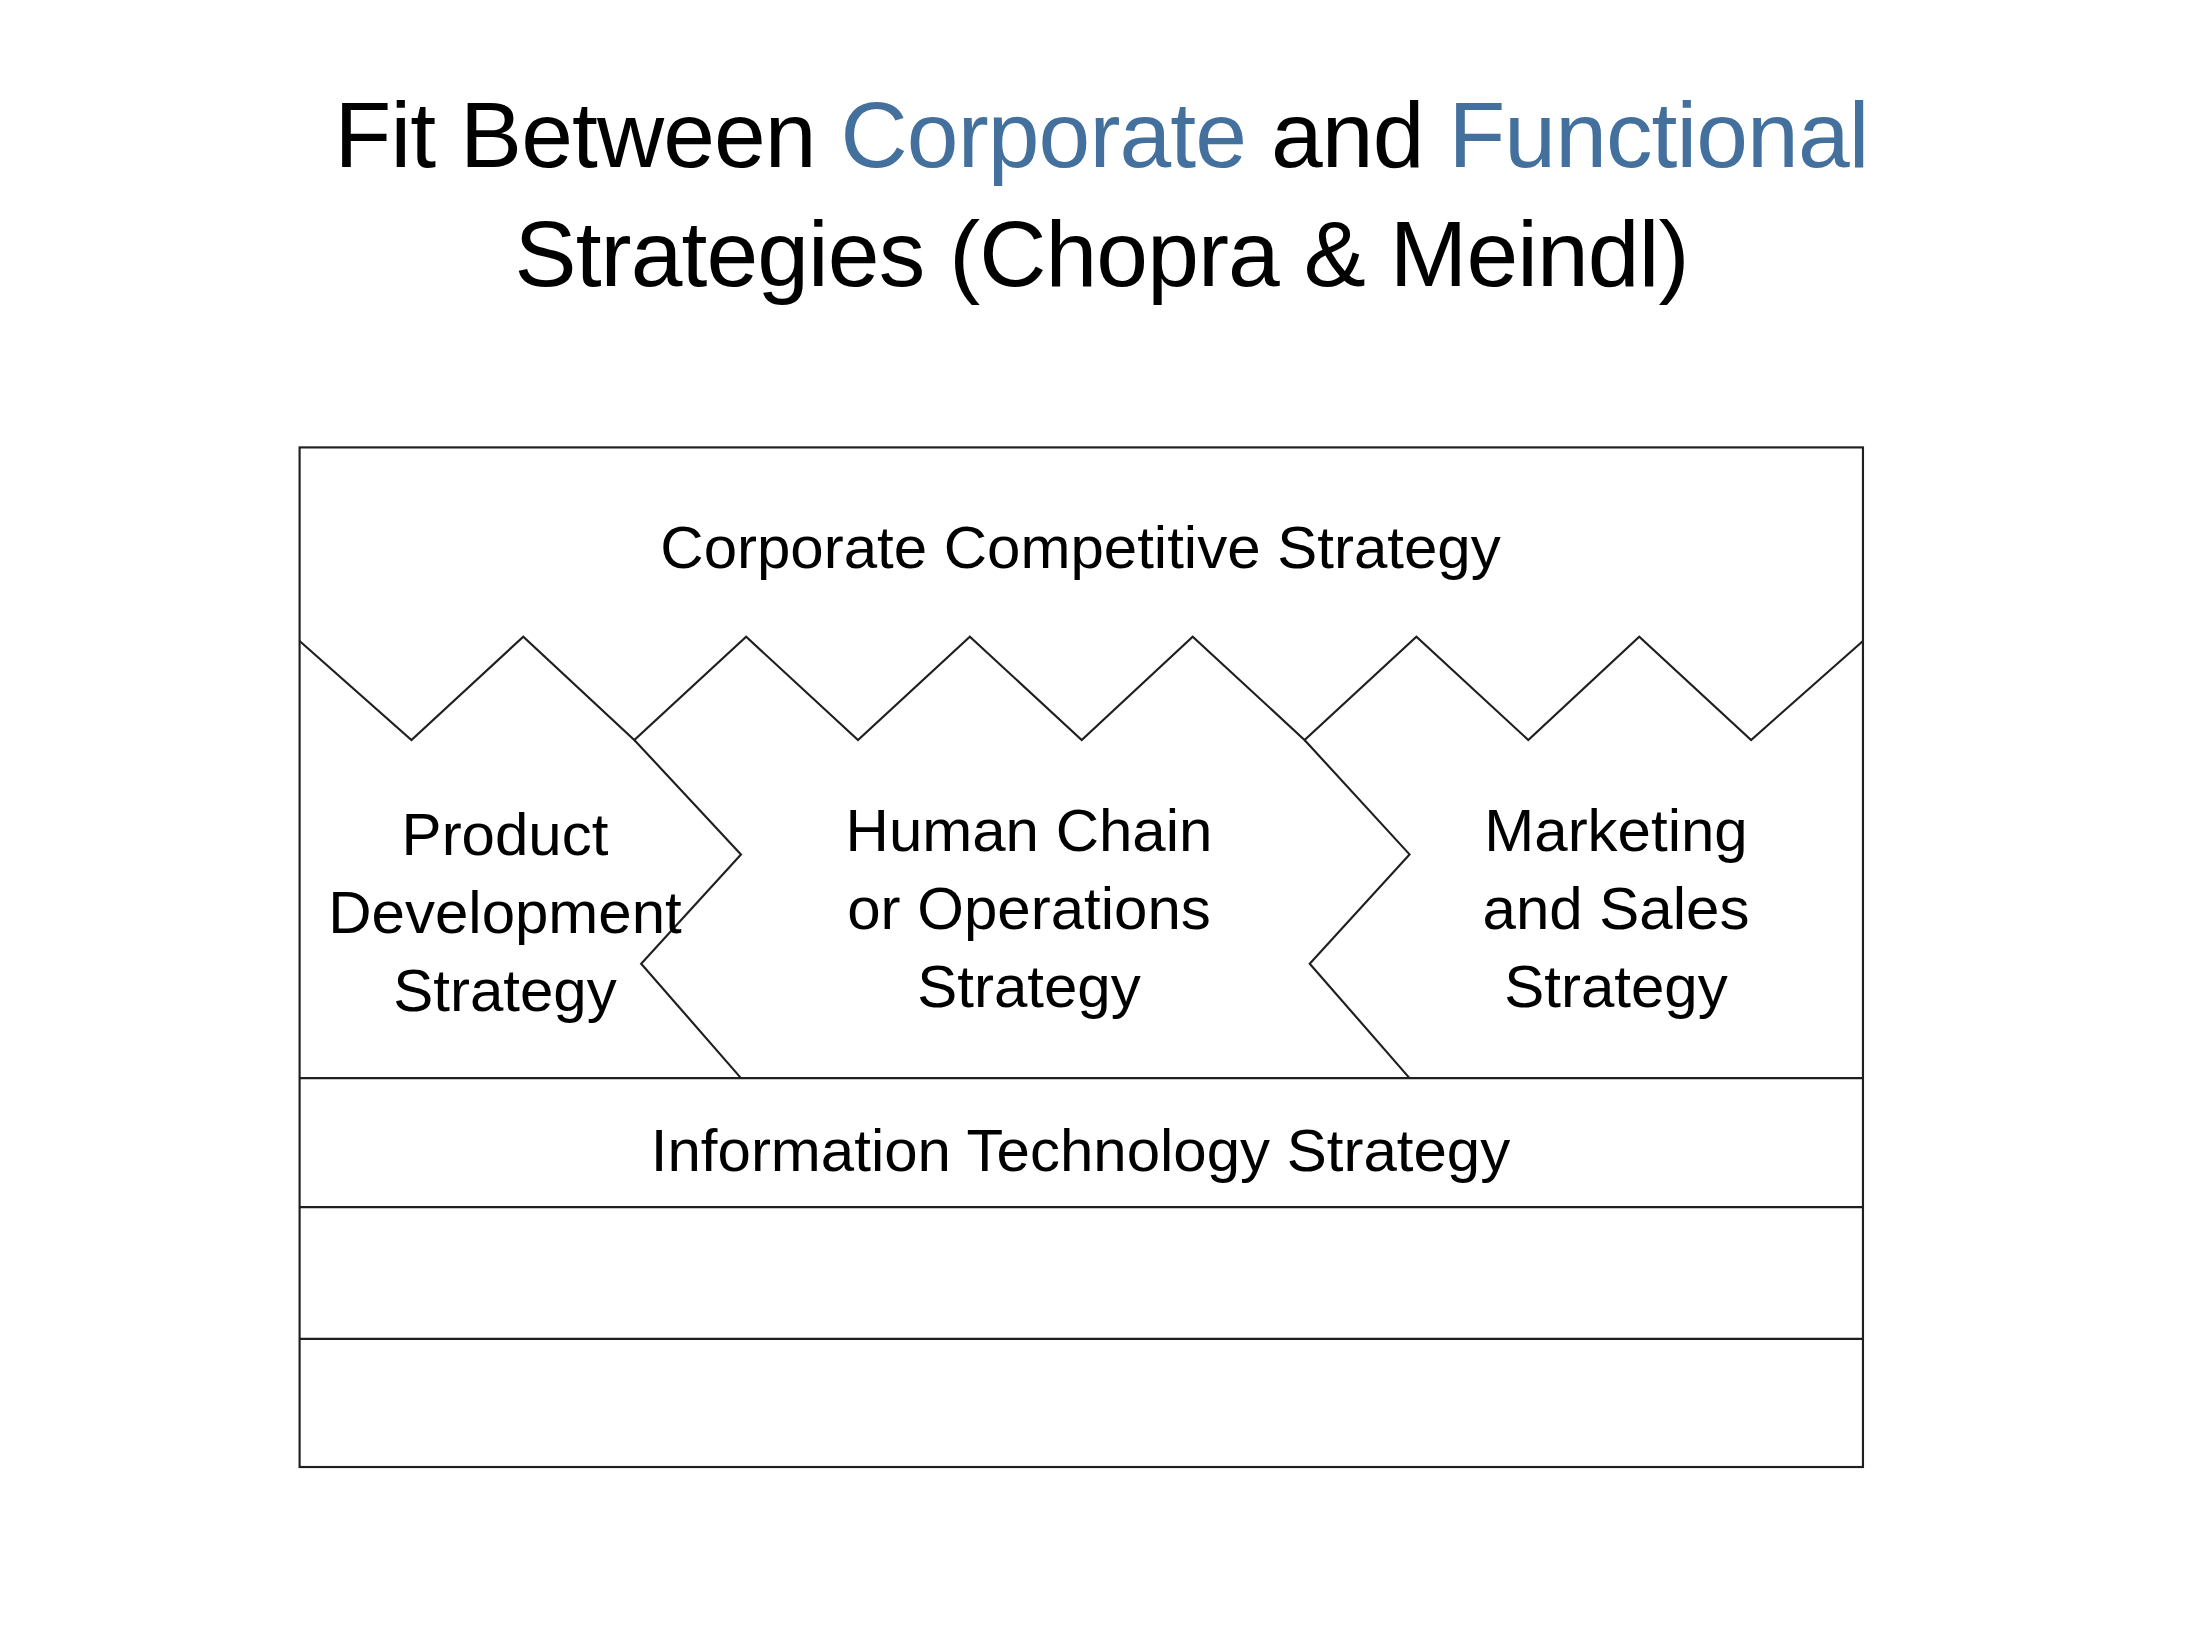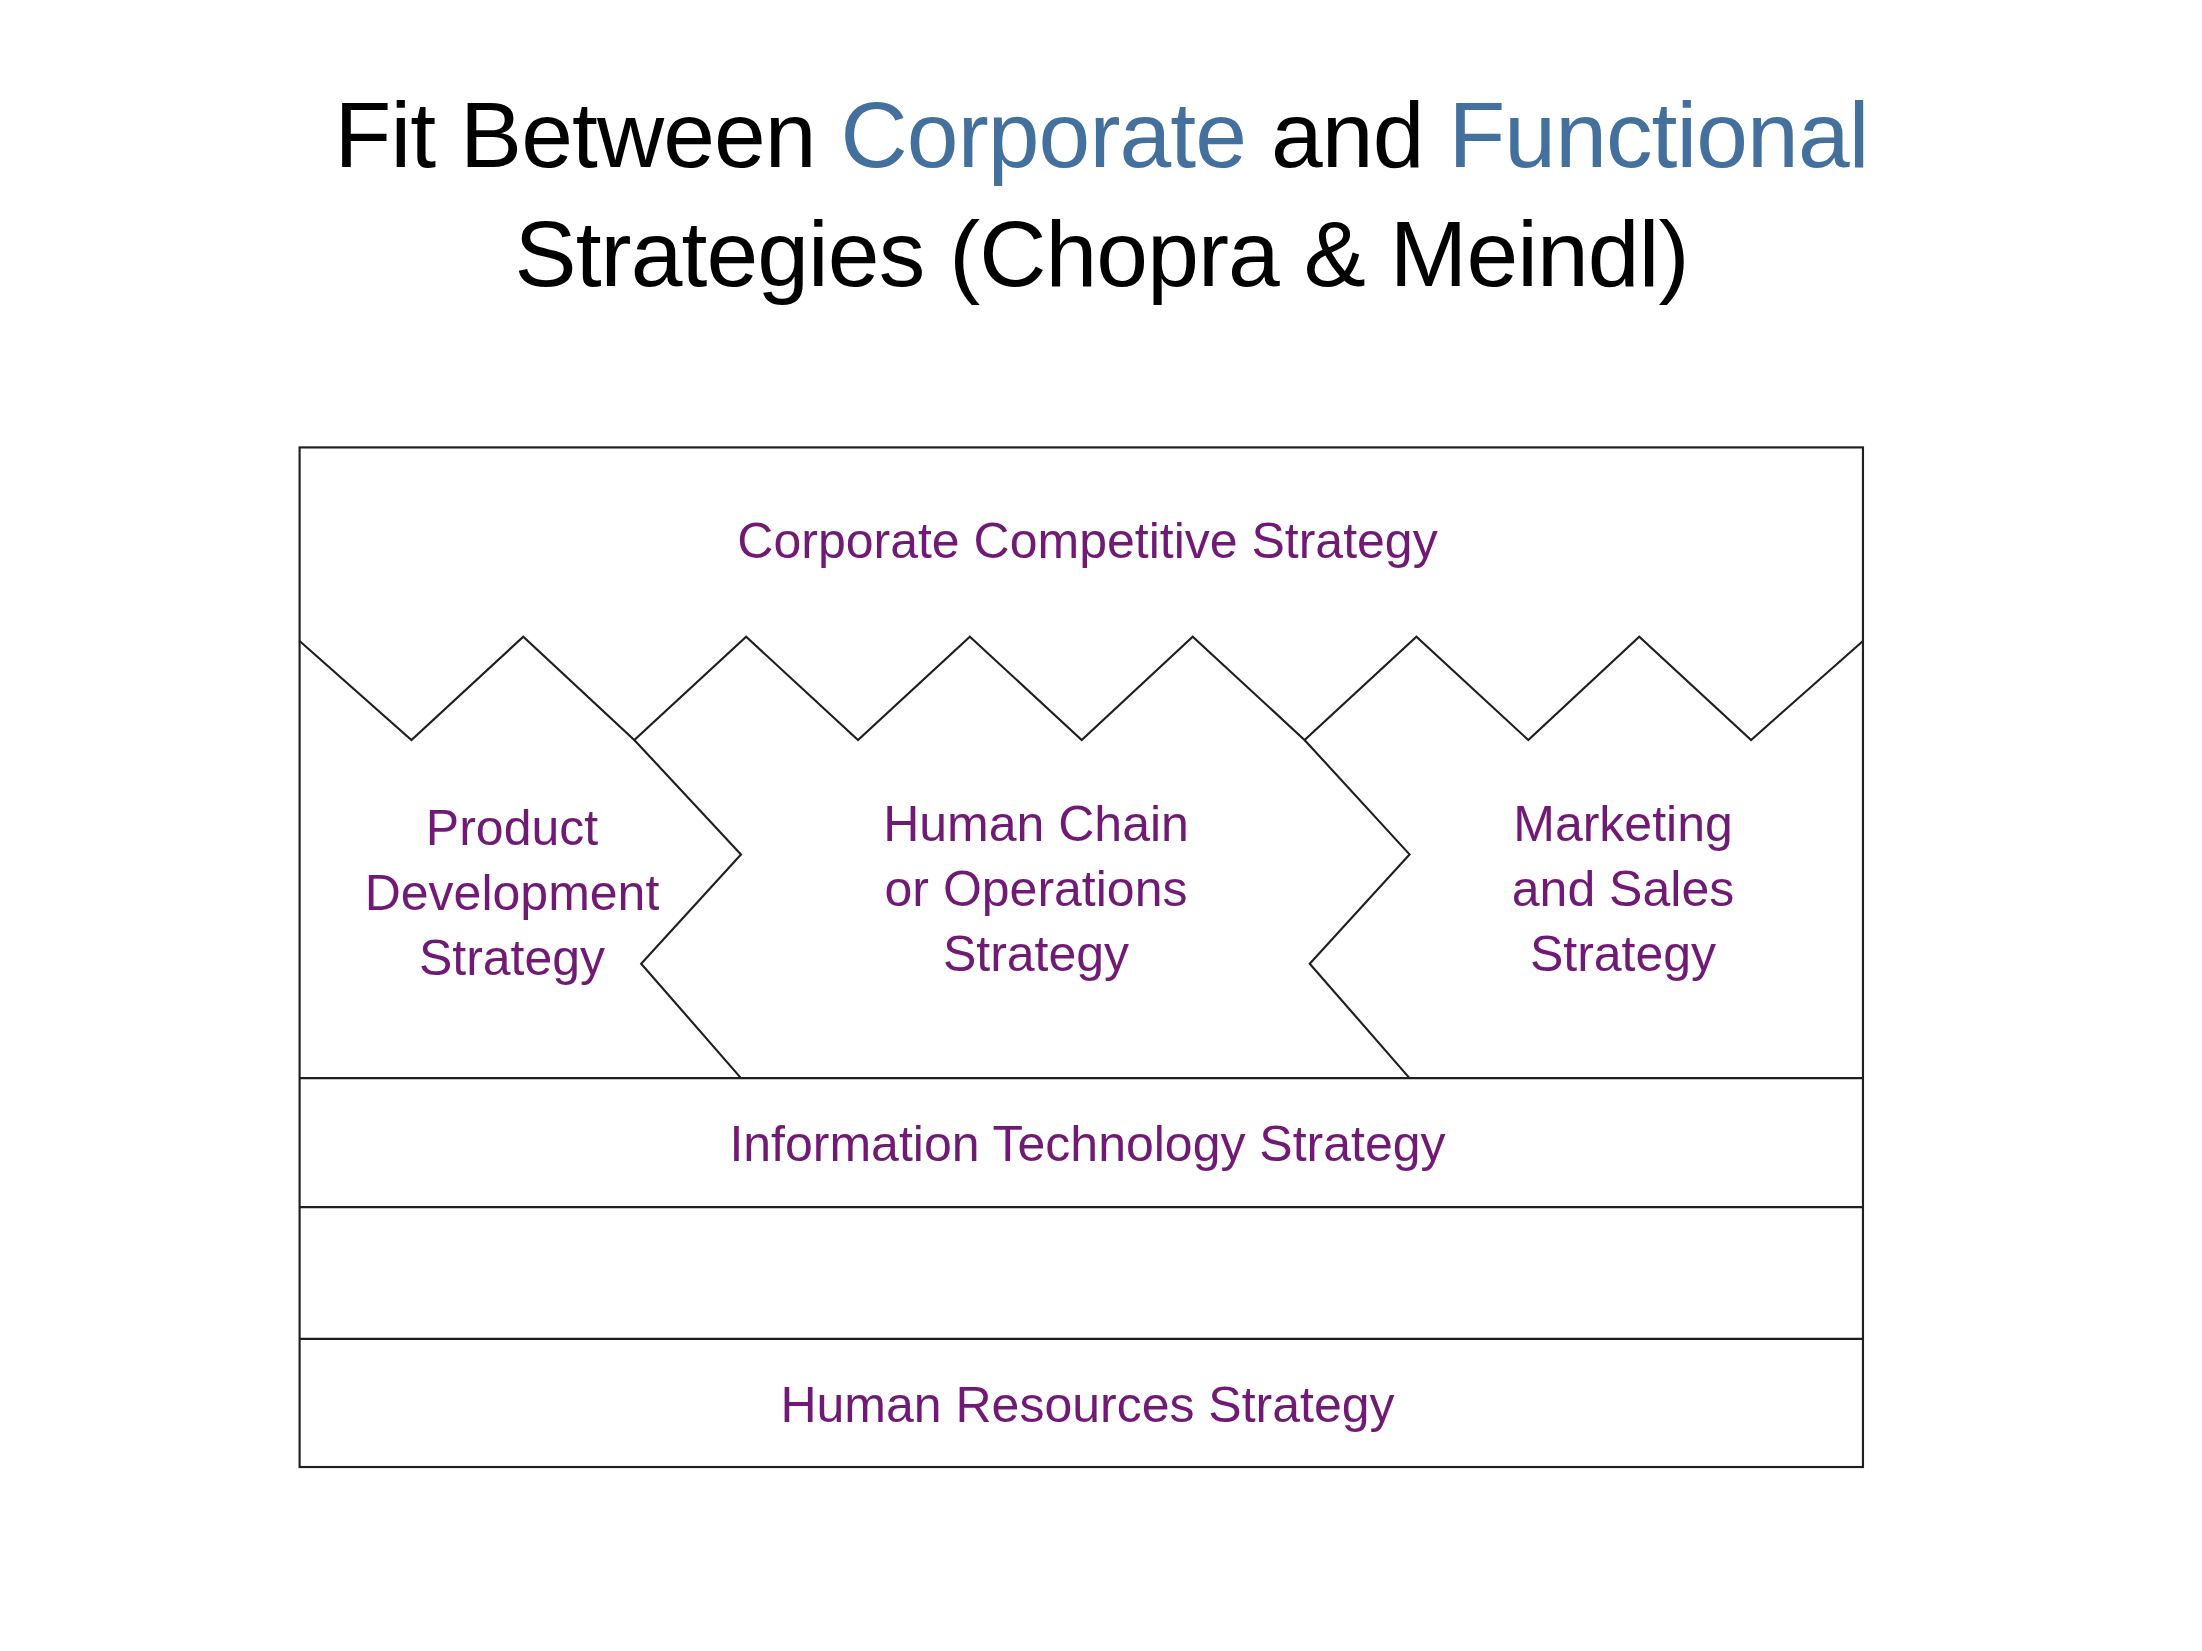--- a/index.html
+++ b/index.html
@@ -42,26 +42,25 @@
     width: 2203px;
     height: 1652px;
   }
   .diagram svg {
     position: absolute;
     left: 0;
     top: 0;
   }
   .dlabel {
     position: absolute;
-    font-size: 50px;
+    font-size: 60px;
     line-height: 1.3;
-    color: #701a75;
+    color: #000000;
     text-align: center;
     white-space: pre-line;
-    margin-left: 7px;
   }
   .band-label {
     left: 299px;
     width: 1563px;
   }
   .corporate-label   { top: 509px; }
   .it-label          { top: 1112px; }
   .finance-label     { top: 1242px; }
   .hr-label          { top: 1373px; }
 
@@ -106,17 +105,16 @@
 or Operations
 Strategy</div>
 
     <div class="dlabel piece-label-marketing">Marketing
 and Sales
 Strategy</div>
 
     <div class="dlabel band-label it-label">Information Technology Strategy</div>
 
 
-    <div class="dlabel band-label hr-label">Human Resources Strategy</div>
 
   </div>
 </div>
 
 
 </body></html>

